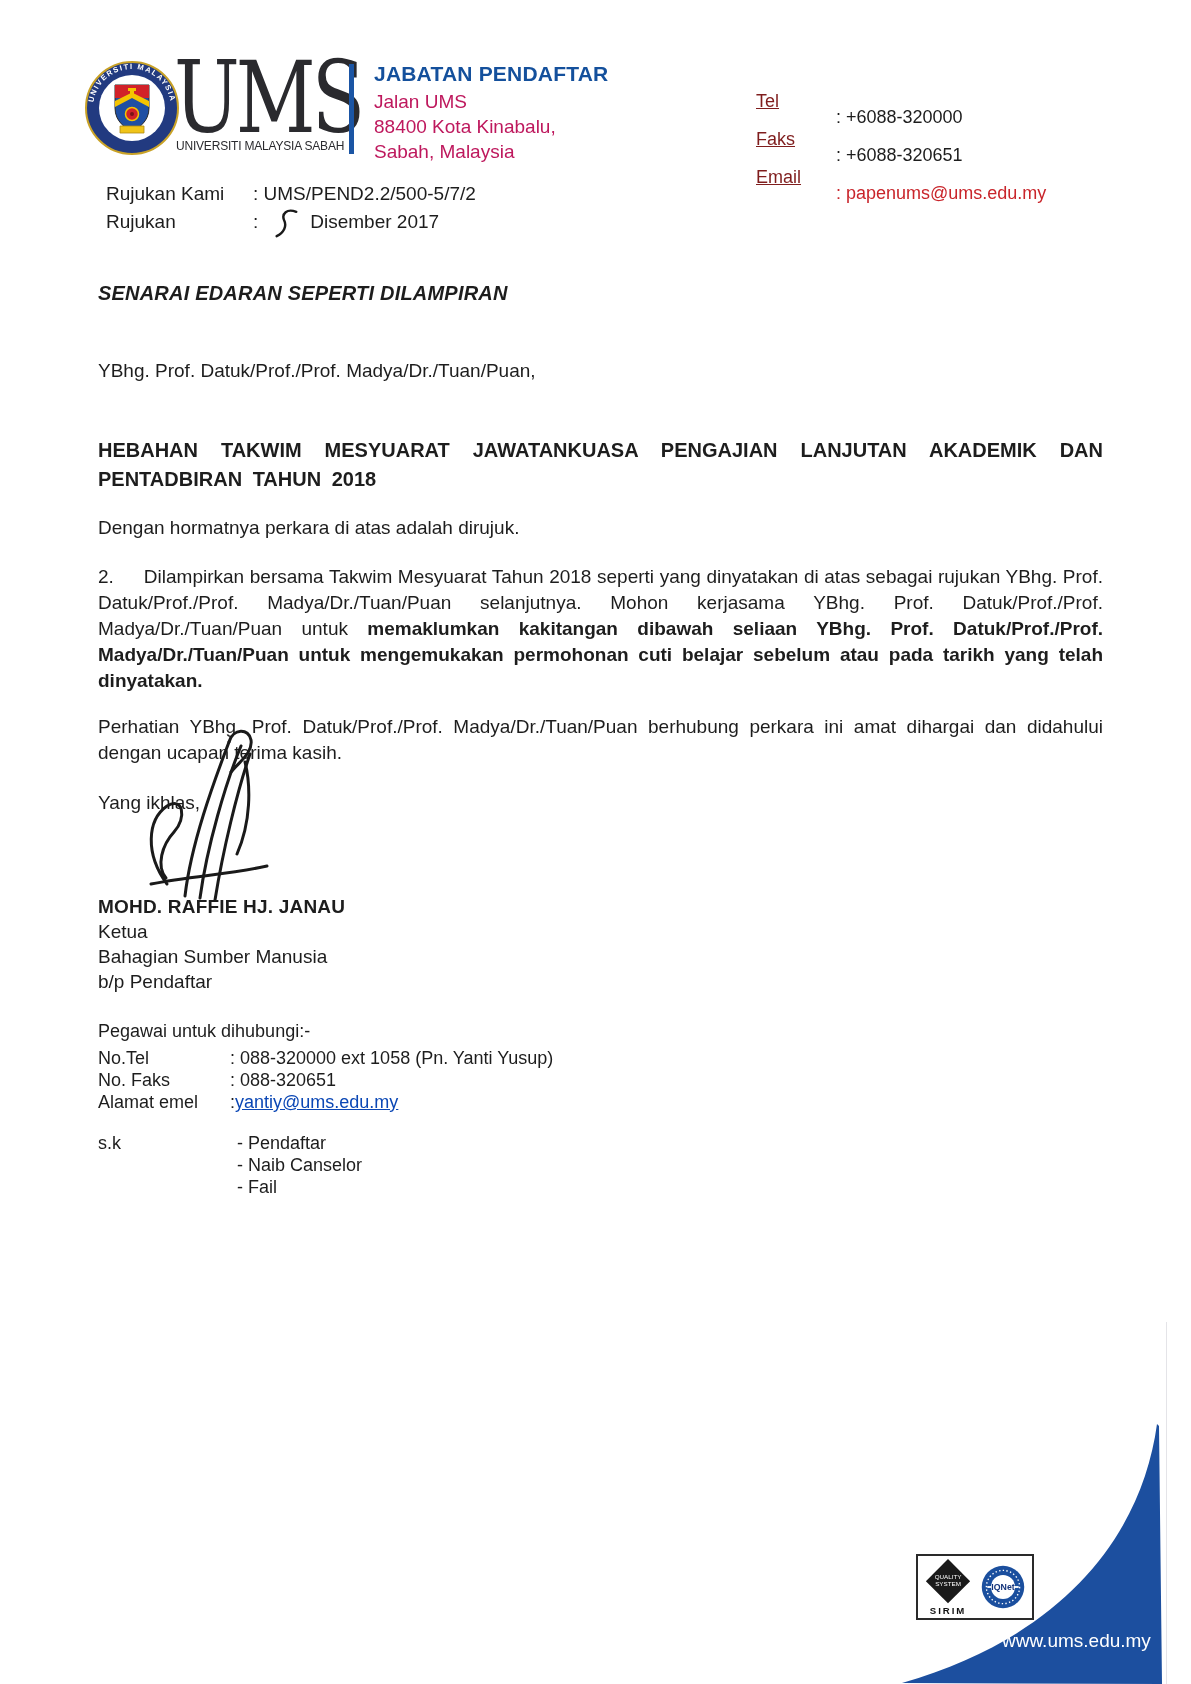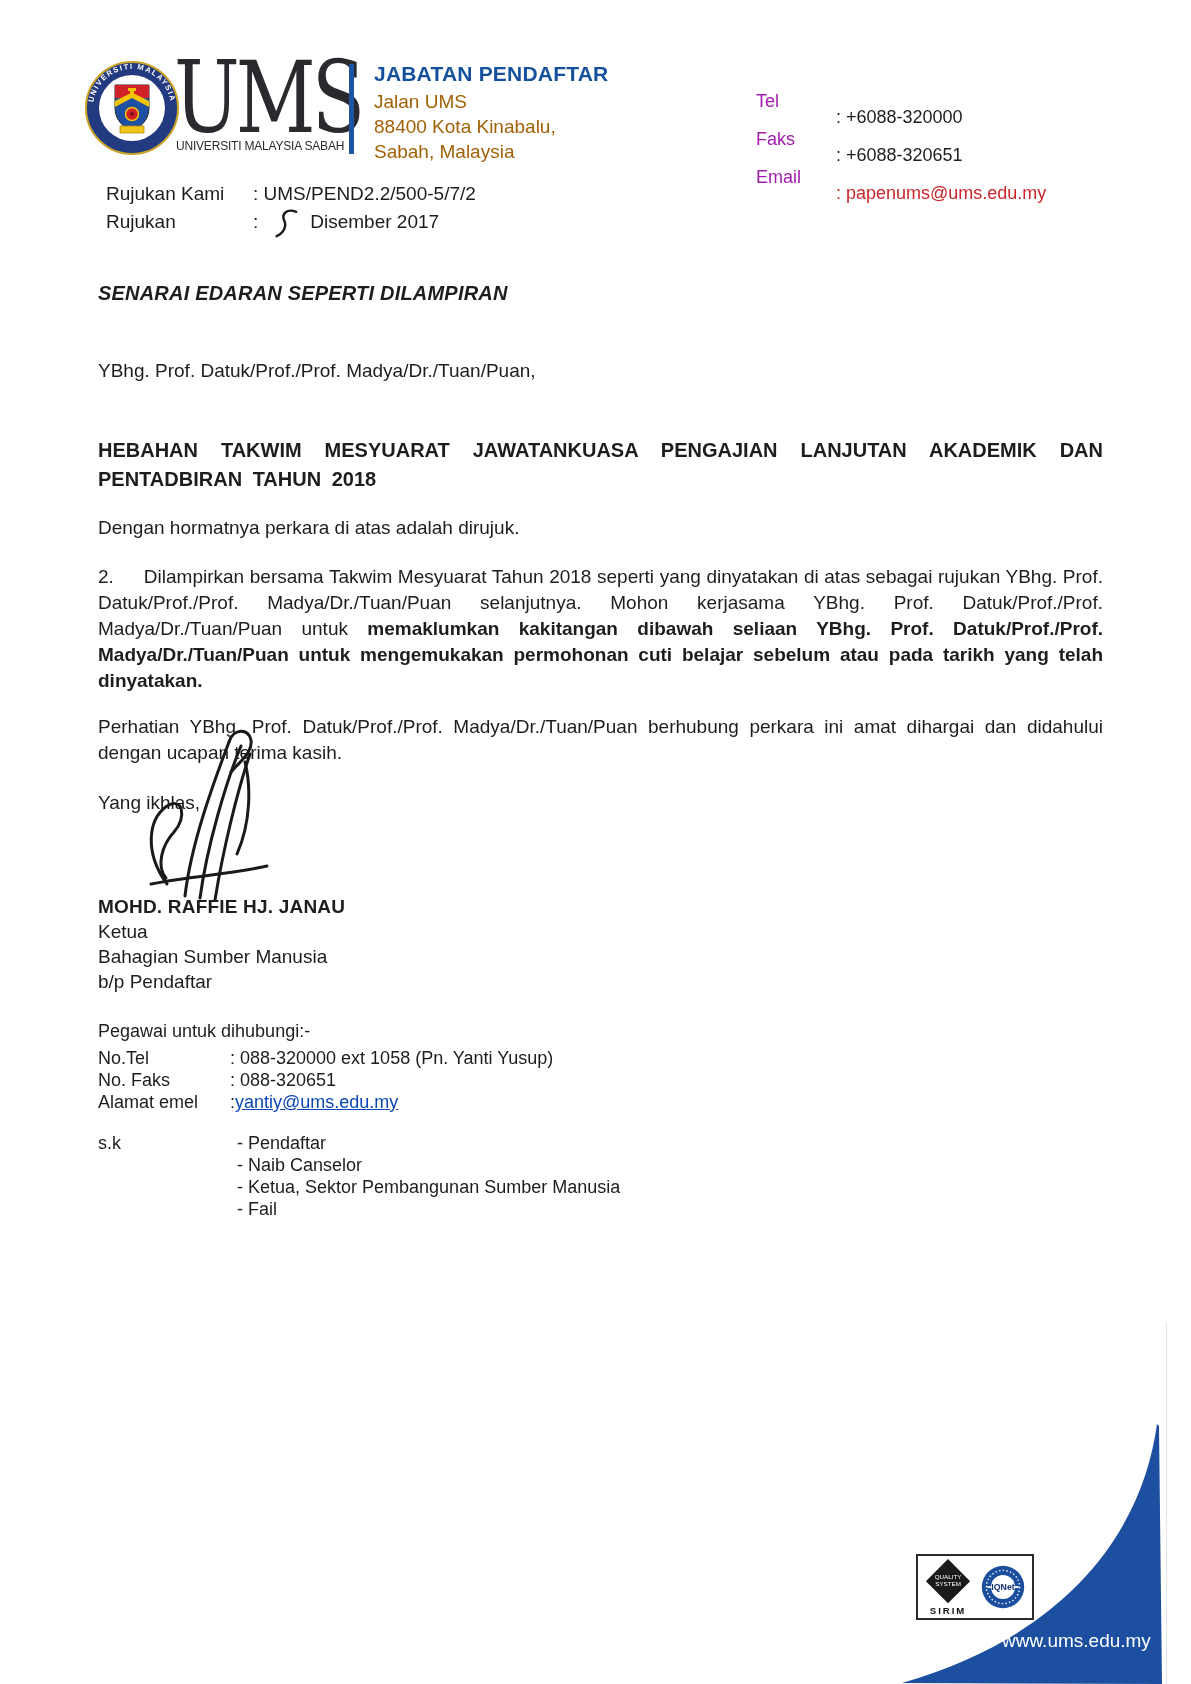--- a/index.html
+++ b/index.html
@@ -15,24 +15,24 @@
     font-family:"DejaVu Serif", serif; font-size:100px; line-height:100px;
     letter-spacing:-5px; color:#2a2a2e; transform:scaleX(.78); transform-origin:left top;
   }
   .ums-fullname{
     position:absolute; left:176px; top:139px; width:180px;
     font-size:12px; font-weight:normal; letter-spacing:-.2px; color:#2a2a2e; white-space:nowrap;
   }
   .head-divider{position:absolute; left:349px; top:64px; width:5px; height:90px; background:#1b55a4;}
   .dept-block{position:absolute; left:374px; top:62px; width:320px;}
   .dept-name{font-size:21px; font-weight:bold; color:#14509c; letter-spacing:.2px;}
-  .dept-addr{font-size:19px; line-height:25px; margin-top:3px; color:#a16207;}
+  .dept-addr{font-size:19px; line-height:25px; margin-top:3px; color:#be185d;}
   .head-contact{position:absolute; left:756px; top:90px; width:360px; font-size:18px; line-height:22px;}
   .head-contact .row{display:flex;}
-  .head-contact .lbl{width:80px; color:#a21caf;}
+  .head-contact .lbl{width:80px; color:#7f1d1d;text-decoration:underline;}
   .head-contact .val{color:#1d1d1d;margin-top:16px;}
   .head-contact .val.red{color:#c9252b;}
   
   .refblock{position:absolute; left:106px; top:180px; font-size:19px; line-height:28px;}
   .refblock .row{display:flex; align-items:flex-start;}
   .refblock .lbl{width:147px;}
   .hand-mark{display:inline-block; width:28px; height:32px; margin:0 10px 0 14px; vertical-align:-9px;}
   
   .blk{position:absolute; left:98px; width:1005px;}
   .distribution{top:282px; font-size:20px; font-weight:bold; font-style:italic; letter-spacing:.2px;}
@@ -186,21 +186,20 @@
       <span>: </span>
       <a href="#">yantiy@ums.edu.my</a>
     </div>
   </div>
 
   <div class="blk cc">
     <span class="lbl">s.k</span>
     <div>
       <div>- Pendaftar</div>
       <div>- Naib Canselor</div>
-      <div>- Ketua, Sektor Pembangunan Sumber Manusia</div>
       <div>- Fail</div>
     </div>
   </div>
 
   <svg class="swoosh" viewBox="0 0 272 260">
     <path d="M 267 0 C 252 110 175 212 12 259 L 272 260 L 269 2 Z" fill="#1c4f9f"></path>
   </svg>
   <div class="page-edge-line"></div>
 
   <div class="cert-box">

